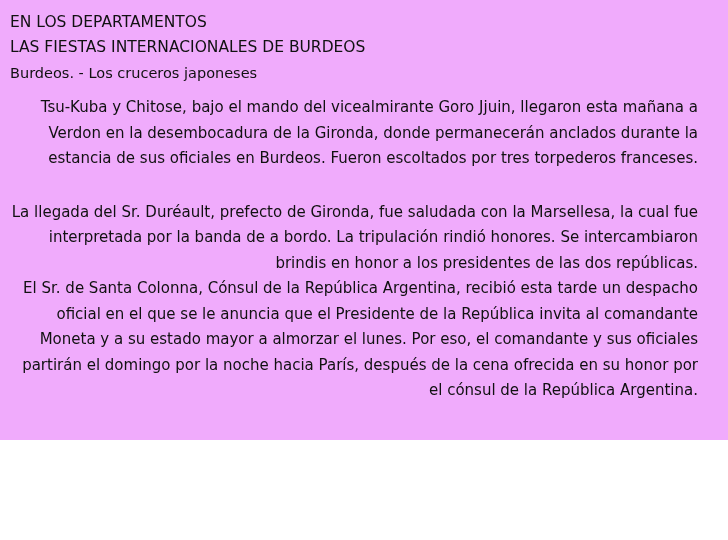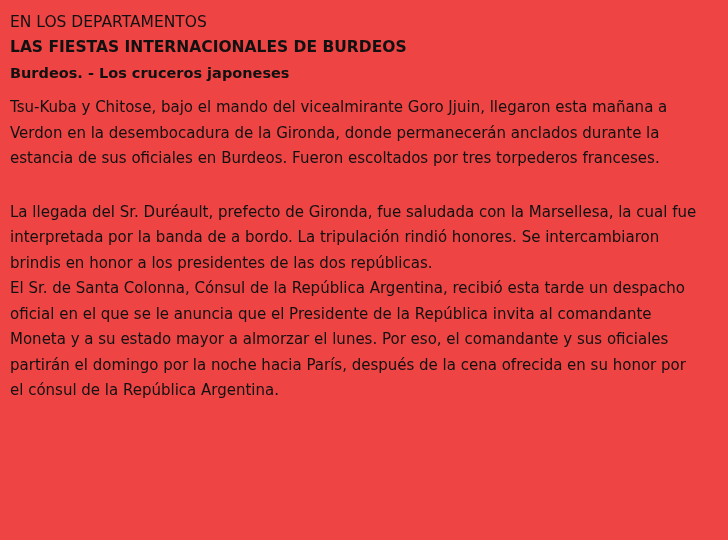--- a/index.html
+++ b/index.html
@@ -10,55 +10,53 @@
     width: 728px;
     height: 540px;
     background: #ffffff;
     font-family: "DejaVu Sans", sans-serif;
     color: #1a1a1a;
     overflow: hidden;
   }
   .page {
     box-sizing: border-box;
     width: 728px;
-    height: 540px;
+    height: 440px;
     padding: 10px 30px 0 10px;
-    background: #ef4444;
+    background: #f0abfc;
   }
   .headline {
     font-size: 15.5px;
     line-height: 25px;
     color: #111111;
     white-space: nowrap;
   }
   .subhead {
     font-size: 15.5px;
     line-height: 25px;
     color: #111111;
     white-space: nowrap;
-    font-weight: bold;
   }
   .dateline {
     font-size: 14.5px;
     line-height: 26px;
     color: #111111;
     white-space: nowrap;
-    font-weight: bold;
   }
   .gap-small {
     height: 9px;
   }
   .gap-para {
     height: 14px;
   }
   .para {
     font-size: 15px;
     line-height: 25.5px;
     color: #111111;
-    text-align: left;
+    text-align: right;
     max-width: 706px;
   }
   .block {
     margin: 0;
   }
 </style>
 </head>
 <body>
 
 <div class="page">

